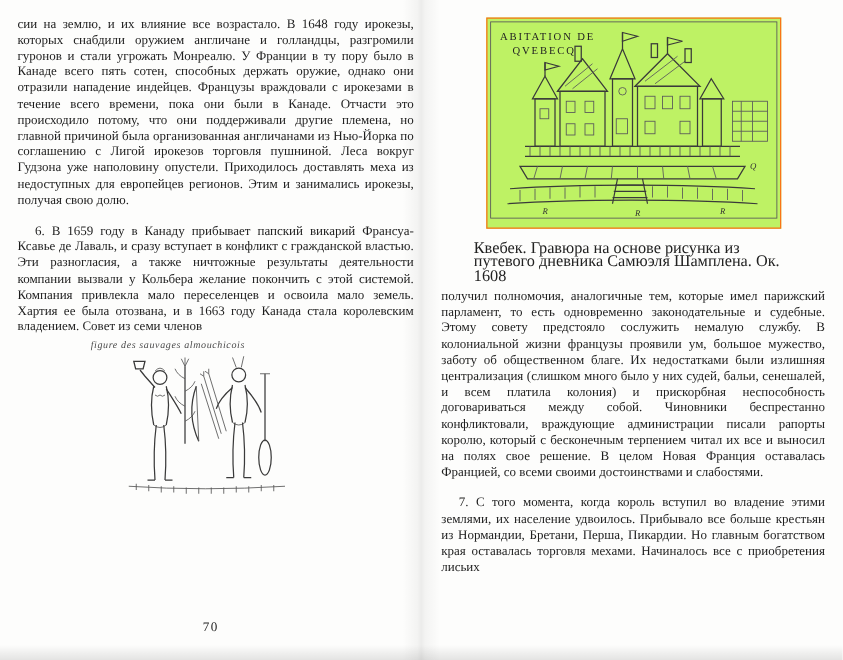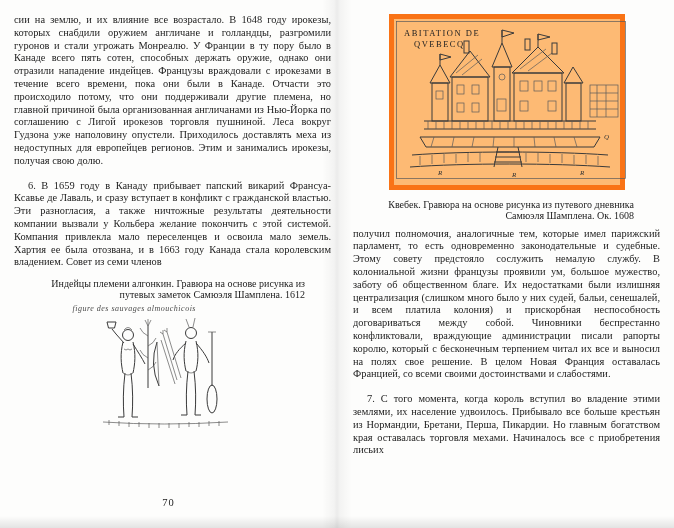--- a/index.html
+++ b/index.html
@@ -24,54 +24,53 @@
     background:linear-gradient(180deg,rgba(0,0,0,0) 0%,rgba(0,0,0,0.10) 100%);
     pointer-events:none;z-index:6;
   }
   p.body{
     margin:0;font-size:10.4px;line-height:12.8px;text-align:justify;
     text-justify:inter-word;
   }
   p.para-gap{margin-top:12px;}
   p.num-indent{text-indent:14px;}
   .caption{
-    font-size:10px;line-height:11.3px;text-align:right;
+    font-size:13px;line-height:11.3px;text-align:left;
     margin:9px 26px 3px 26px;color:#222;
   }
   .pagenum{
     position:absolute;bottom:20px;left:0;width:100%;
     text-align:center;font-weight:normal;font-size:10.5px;letter-spacing:1px;
   }
   
   .engraving-left{width:200px;margin:2px auto 0 auto;text-align:left;}
   .script-text{
     font-style:italic;font-size:8px;color:#4a4a4a;
     font-family:"Liberation Serif", serif;letter-spacing:0.5px;
     margin-bottom:1px;
   }
   
   .engraving-frame{
-    width:236px;margin:0 auto;border:5px solid #f97316;
-    background:#fdba74;box-sizing:border-box;
+    width:236px;margin:0 auto;border:1px solid #f97316;
+    background:#bef264;box-sizing:border-box;
   }
   svg .ln{fill:none;stroke:#3a3a3a;stroke-width:1;}
   svg .ln-thin{fill:none;stroke:#5a5a5a;stroke-width:0.7;}
   svg .etitle{font-family:"Liberation Serif",serif;font-size:8.5px;letter-spacing:1.5px;fill:#222;}
   svg .eletter{font-family:"Liberation Serif",serif;font-style:italic;font-size:7px;fill:#333;}
 </style>
 </head>
 <body>
 
 <div class="book">
 
   <div class="page left">
     <p class="body">сии на землю, и их влияние все возрастало. В 1648 году ирокезы, которых снабдили оружием англичане и голландцы, разгромили гуронов и стали угрожать Монреалю. У Франции в ту пору было в Канаде всего пять сотен, способных держать оружие, однако они отразили нападение индейцев. Французы враждовали с ирокезами в течение всего времени, пока они были в Канаде. Отчасти это происходило потому, что они поддерживали другие племена, но главной причиной была организованная англичанами из Нью-Йорка по соглашению с Лигой ирокезов торговля пушниной. Леса вокруг Гудзона уже наполовину опустели. Приходилось доставлять меха из недоступных для европейцев регионов. Этим и занимались ирокезы, получая свою долю.</p>
     <p class="body para-gap num-indent">6. В 1659 году в Канаду прибывает папский викарий Франсуа-Ксавье де Лаваль, и сразу вступает в конфликт с гражданской властью. Эти разногласия, а также ничтожные результаты деятельности компании вызвали у Кольбера желание покончить с этой системой. Компания привлекла мало переселенцев и освоила мало земель. Хартия ее была отозвана, и в 1663 году Канада стала королевским владением. Совет из семи членов</p>
 
-    <div class="caption">Индейцы племени алгонкин. Гравюра на основе рисунка из путевых заметок Самюэля Шамплена. 1612</div>
 
     <div class="engraving-left">
       <div class="script-text">figure des sauvages almouchicois</div>
       <svg width="180" height="118" viewBox="0 0 180 118">
 
         <circle cx="55" cy="21" r="5.5" class="ln"></circle>
         <path d="M51,16 Q55,11 59,16" class="ln-thin"></path>
 
         <path d="M51,29 L43,20 L39,15" class="ln"></path>
         <path d="M34,8 h9 l-1.5,6 h-6 Z" class="ln"></path>

